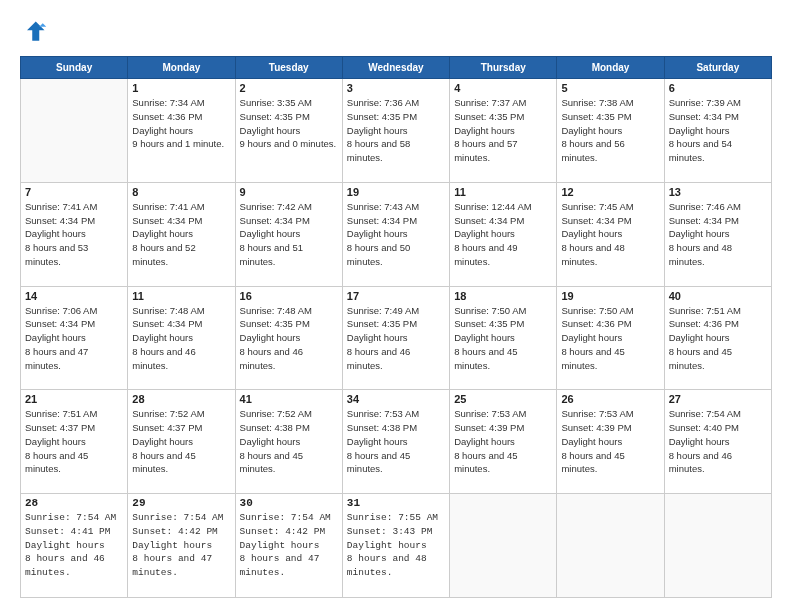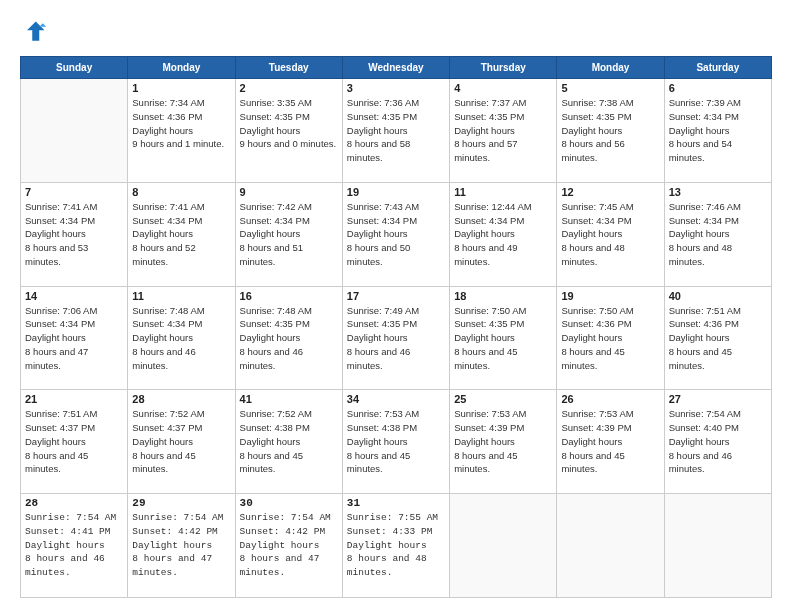--- a/index.html
+++ b/index.html
@@ -256,21 +256,21 @@
           <td>
             <div class="day-number">29</div>
             <div class="day-info"><span>Sunrise: 7:54 AM</span><br><span>Sunset: 4:42 PM</span><br><span>Daylight hours</span><br><span>8 hours and 47 minutes.</span></div>
           </td>
           <td>
             <div class="day-number">30</div>
             <div class="day-info"><span>Sunrise: 7:54 AM</span><br><span>Sunset: 4:42 PM</span><br><span>Daylight hours</span><br><span>8 hours and 47 minutes.</span></div>
           </td>
           <td>
             <div class="day-number">31</div>
-            <div class="day-info"><span>Sunrise: 7:55 AM</span><br><span>Sunset: 4:33 PM</span><br><span>Daylight hours</span><br><span>8 hours and 48 minutes.</span></div>
+            <div class="day-info"><span>Sunrise: 7:55 AM</span><br><span>Sunset: 3:43 PM</span><br><span>Daylight hours</span><br><span>8 hours and 48 minutes.</span></div>
           </td>
           <td class="empty"></td>
           <td class="empty"></td>
           <td class="empty"></td>
         </tr>
       </tbody>
   </table>
 </div>
 
 </body></html>

